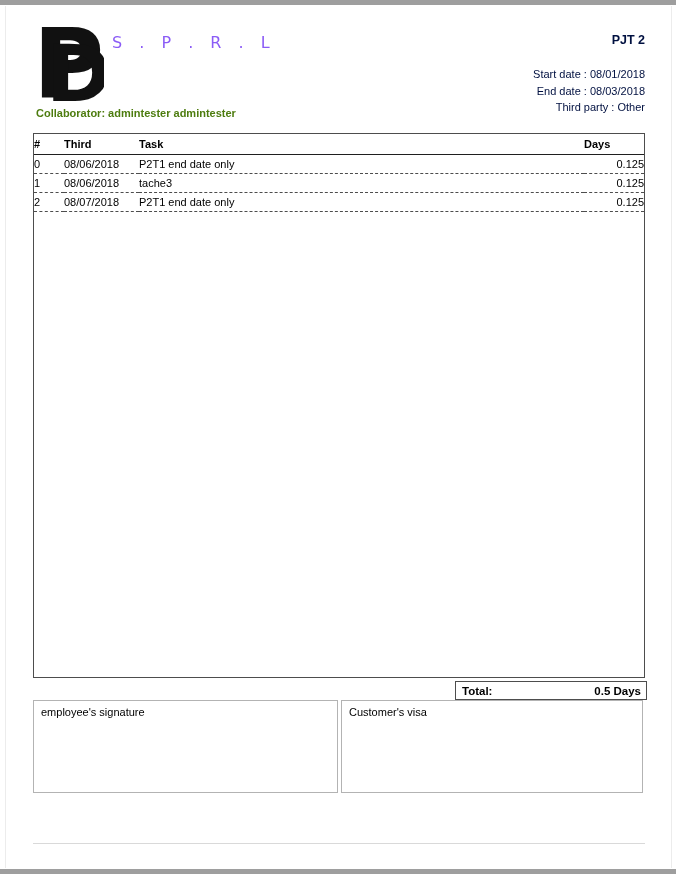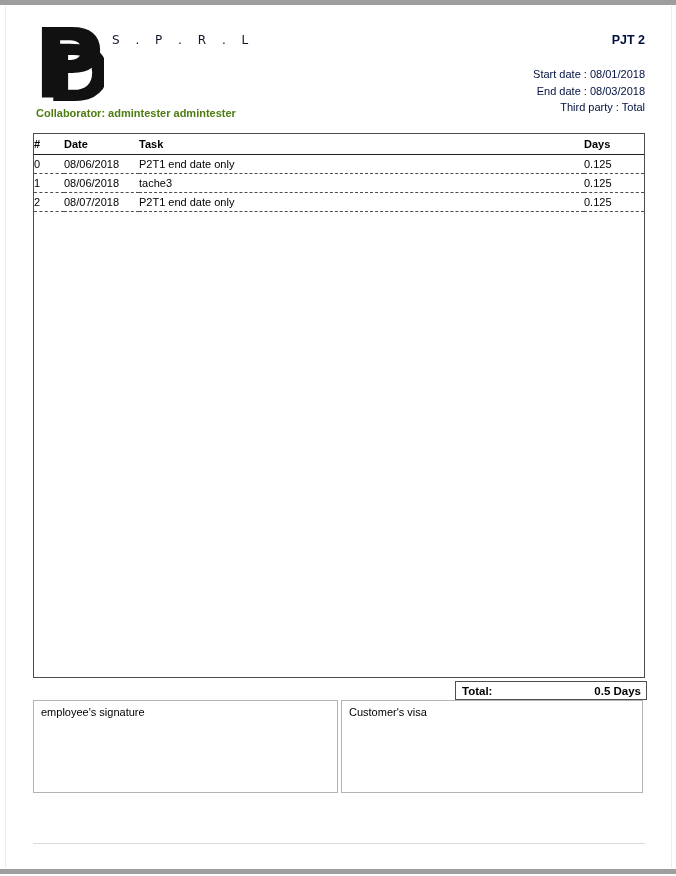--- a/index.html
+++ b/index.html
@@ -18,21 +18,21 @@
   
   .logo-row{position:absolute;left:36px;top:26px;display:flex;align-items:flex-start;}
   .monogram{width:68px;height:76px;position:relative;}
   .wordmark-block{margin-left:6px;padding-top:4px;}
   .wordmark{
     font-family:"DejaVu Sans", sans-serif;font-size:43px;line-height:46px;
     letter-spacing:1px;color:#141414;border-bottom:3px solid #1a1a1a;
     padding:0 2px 3px 1px;display:inline-block;
   }
   .sprl{
-    margin-top:3px;font-size:12px;letter-spacing:6px;color:#0f172a;
+    margin-top:3px;font-size:16px;letter-spacing:6px;color:#8b5cf6;
     font-family:"DejaVu Sans", sans-serif;padding-left:2px;
   }
 
   
   .header-right{position:absolute;right:31px;top:33px;text-align:right;color:#001040;margin-left:20px;}
   .project-code{font-size:12.5px;font-weight:bold;margin-bottom:19px;}
   .hdr-line{font-size:11px;line-height:16.5px;}
 
   .collaborator{
     position:absolute;left:36px;top:107px;font-size:11px;font-weight:bold;color:#4d7c0f;
@@ -47,21 +47,21 @@
   table.sheet{border-collapse:collapse;width:100%;table-layout:fixed;font-size:11px;}
   table.sheet th{
     height:20px;text-align:left;font-weight:bold;border-bottom:1px solid #1f1f1f;
     padding:0;vertical-align:middle;
   }
   table.sheet td{height:18px;border-bottom:1px dashed #4d4d4d;padding:0;vertical-align:middle;}
   .col-num{width:30px;}
   .col-date{width:75px;}
   .col-days{width:60px;}
   th.c-num, td.c-num{padding-left:6px;}
-  th.c-days, td.c-days{text-align:left;padding-right:5px;}
+  th.c-days, td.c-days{text-align:right;padding-right:5px;}
   td.c-days{border-bottom:1px solid #4d4d4d;}
   .table-filler{flex:1;}
 
   
   .total-box{
     position:absolute;left:455px;top:681px;width:192px;height:19px;
     border:1px solid #4d4d4d;box-sizing:border-box;
     display:flex;justify-content:space-between;align-items:center;
     font-size:11.5px;font-weight:bold;padding:0 5px 0 6px;
   }
@@ -98,37 +98,37 @@
     </div>
     <div class="wordmark-block">
       <div class="sprl">S . P . R . L</div>
     </div>
   </div>
 
   <div class="header-right">
     <div class="project-code">PJT 2</div>
     <div class="hdr-line">Start date : 08/01/2018</div>
     <div class="hdr-line">End date : 08/03/2018</div>
-    <div class="hdr-line">Third party : Total</div>
+    <div class="hdr-line">Third party : Other</div>
   </div>
 
   <div class="collaborator">Collaborator: admintester admintester</div>
 
   <div class="table-box">
     <table class="sheet">
       <colgroup>
         <col class="col-num">
           <col class="col-date">
           <col>
           <col class="col-days">
       </colgroup>
       <thead>
         <tr>
           <th class="c-num">#</th>
-          <th class="c-date">Date</th>
+          <th class="c-date">Third</th>
           <th class="c-task">Task</th>
           <th class="c-days">Days</th>
         </tr>
       </thead>
       <tbody>
         <tr>
           <td class="c-num">0</td>
           <td class="c-date">08/06/2018</td>
           <td class="c-task">P2T1 end date only</td>
           <td class="c-days">0.125</td>

